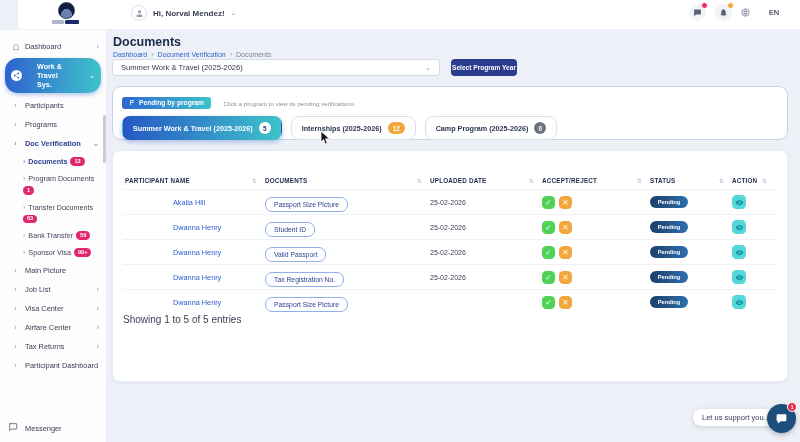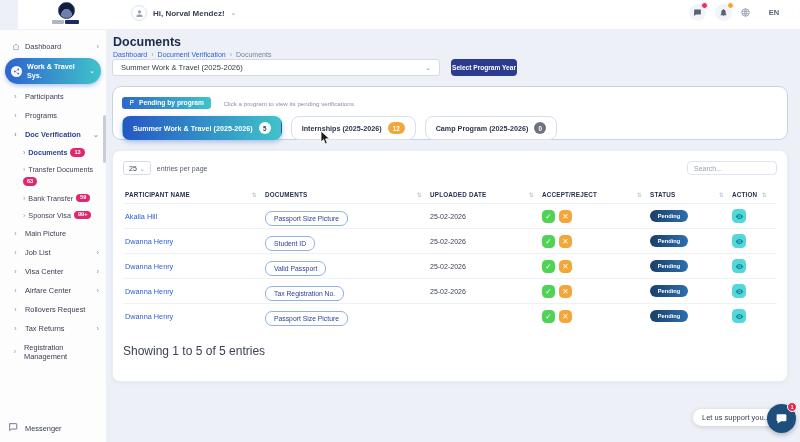--- a/index.html
+++ b/index.html
@@ -27,21 +27,21 @@
   .lang { display:flex; align-items:center; gap:19px; font-size:7.5px; color:#5a6175; font-weight:bold; }
 
   
   .sidebar { position:absolute; top:30px; left:0; width:107px; bottom:0; background:#fdfdfe;
              border-right:1px solid #eef0f5; padding-top:7px; display:flex; flex-direction:column; overflow:hidden; }
   .side-item { display:flex; align-items:center; gap:5px; padding:5px 7px 5px 11px; font-size:7.4px; color:#3a4054; cursor:pointer; }
   .side-item .licon { color:#8a90a3; font-size:7px; width:9px; display:inline-flex; justify-content:center; }
   .side-item .rchev { margin-left:auto; color:#8a90a3; font-size:7.5px; }
   .side-pill { margin:2px 5px 3px 5px; padding:4px 6px; border-radius:13px;
                background:linear-gradient(90deg,#2f63cf,#3fc3ca); color:#fff; font-weight:bold;
-               display:flex; align-items:center; gap:5px; font-size:7.2px; cursor:pointer;
+               display:flex; align-items:center; gap:15px; font-size:7.2px; cursor:pointer;
                box-shadow:0 2px 4px rgba(47,99,207,.35); }
   .side-pill .bubble { width:11px; height:11px; background:#fff; border-radius:50%; display:flex; align-items:center; justify-content:center; flex:none; }
   .side-pill .rchev { margin-left:auto; font-size:7px; color:#eaf6ff; }
   .side-sec { font-weight:bold; color:#2b3f91; }
   .sub-item { display:flex; align-items:center; flex-wrap:wrap; gap:3px; padding:4px 4px 4px 23px; font-size:7.2px; color:#40465a; cursor:pointer; }
   .sub-item .licon { color:#9aa0b3; font-size:7px; }
   .sub-item.active-sub { color:#2b3f91; font-weight:bold; }
   .badge-pink { background:#e0266d; color:#fff; font-size:5.6px; font-weight:bold; padding:1.5px 4px; border-radius:7px; line-height:1; }
   .messenger { margin-top:auto; padding:6px 7px 8px 8px; display:flex; align-items:center; gap:7px; font-size:7.4px; color:#3a4054; cursor:pointer; }
   .side-scroll { position:absolute; right:0; top:85px; width:3px; height:48px; border-radius:2px; background:#c9cdd8; }
@@ -88,34 +88,34 @@
   .pg-label { font-size:7px; color:#555c70; margin-left:6px; }
   .search { margin-left:auto; width:90px; height:14px; border:1px solid #dfe4ee; border-radius:4px;
             font-size:7px; padding:0 6px; color:#333; outline:none; font-family:inherit; }
   .search::placeholder { color:#9aa1b5; }
 
   .tbl-grid { display:grid; grid-template-columns:140px 165px 112px 108px 82px 1fr; align-items:center; }
   .thead { margin-top:11px; padding:5px 2px; }
   .th { font-size:6.3px; font-weight:bold; color:#1c2b4a; letter-spacing:.2px; display:flex; align-items:center; }
   .sort { color:#c6cbd8; font-size:6px; margin-left:auto; margin-right:8px; }
   .trow { border-top:1px solid #eef1f6; height:25px; padding:0 2px; }
-  .pname { font-size:7.3px; color:#2d5fd0; cursor:pointer; }
+  .pname { font-size:7.3px; color:#2d5fd0; cursor:pointer;margin-left:48px; }
   .doc-btn { display:inline-block; background:#fff; border:1px solid #8fb0e8; border-radius:7px;
              padding:3px 8px; font-size:6.8px; color:#2b3f91; cursor:pointer; font-family:inherit; }
   .tdate { font-size:7px; color:#3c4254; }
   .ar-wrap { display:flex; gap:4px; }
   .sq { width:13px; height:13px; border-radius:4.5px; display:flex; align-items:center; justify-content:center;
         color:#fff; font-size:7.5px; font-weight:bold; cursor:pointer; }
   .sq.ok { background:#4fd255; }
   .sq.no { background:#f2a73a; }
   .status-pill { width:38px; height:12px; border-radius:6.5px; background:linear-gradient(90deg,#1b3f69,#2d6fae);
                  color:#fff; font-size:5.7px; font-weight:bold; display:flex; align-items:center; justify-content:center; }
   .eye-btn { width:14px; height:14px; border-radius:4.5px; background:#55d6d9; display:flex;
              align-items:center; justify-content:center; cursor:pointer; }
-  .summary { margin-top:16px; font-size:12px; color:#3c4254; }
+  .summary { font-size:10px; color:#3c4254; }
 
   
   .chat-prompt { position:absolute; left:693px; top:409px; background:#fff; border-radius:9px;
                  box-shadow:0 1px 5px rgba(0,0,0,.15); padding:4px 9px; font-size:7.5px; color:#3a4054; }
   .chat-fab { position:absolute; left:767px; top:404px; width:29px; height:29px; border-radius:50%;
               background:#1d4f7c; display:flex; align-items:center; justify-content:center; cursor:pointer;
               box-shadow:0 2px 5px rgba(0,0,0,.25); }
   .chat-badge { position:absolute; top:-2px; right:-1px; width:10px; height:10px; border-radius:50%;
                 background:#e8274b; color:#fff; font-size:5.8px; font-weight:bold; display:flex;
                 align-items:center; justify-content:center; border:1px solid #fff; }
@@ -200,20 +200,25 @@
     <span class="rchev">⌄</span>
   </div>
 
   <div class="sub-item active-sub">
     <span class="licon">›</span>
     <span>Documents</span>
     <span class="badge-pink">13</span>
   </div>
   <div class="sub-item">
     <span class="licon">›</span>
+    <span>Program Documents</span>
+    <span class="badge-pink">1</span>
+  </div>
+  <div class="sub-item">
+    <span class="licon">›</span>
     <span>Transfer Documents</span>
     <span class="badge-pink">63</span>
   </div>
   <div class="sub-item">
     <span class="licon">›</span>
     <span>Bank Transfer</span>
     <span class="badge-pink">59</span>
   </div>
   <div class="sub-item">
     <span class="licon">›</span>
@@ -235,30 +240,26 @@
     <span>Visa Center</span>
     <span class="rchev">›</span>
   </div>
   <div class="side-item">
     <span class="licon">›</span>
     <span>Airfare Center</span>
     <span class="rchev">›</span>
   </div>
   <div class="side-item">
     <span class="licon">›</span>
-    <span>Rollovers Request</span>
-  </div>
-  <div class="side-item">
-    <span class="licon">›</span>
     <span>Tax Returns</span>
     <span class="rchev">›</span>
   </div>
   <div class="side-item">
     <span class="licon">›</span>
-    <span>Registration Management</span>
+    <span>Participant Dashboard</span>
   </div>
 
   <div class="messenger">
     <span>
       <svg width="10" height="10" viewBox="0 0 24 24">
           <path fill="none" stroke="#5a6175" stroke-width="2" d="M4 4h16a1 1 0 0 1 1 1v11a1 1 0 0 1-1 1H8l-4 3.5V5a1 1 0 0 1 1-1z"></path>
         </svg>
     </span>
     <span>Messenger</span>
   </div>
@@ -299,28 +300,20 @@
         <span class="cnt orange">12</span>
       </div>
       <div class="tab idle">
         <span>Camp Program (2025-2026)</span>
         <span class="cnt gray">0</span>
       </div>
     </div>
   </div>
 
   <div class="card">
-    <div class="controls">
-      <div class="pagesize">
-        <span>25</span>
-        <span class="chev">⌄</span>
-      </div>
-      <span class="pg-label">entries per page</span>
-      <input class="search" type="text" placeholder="Search..." style="">
-    </div>
 
     <div class="tbl-grid thead">
       <div class="th">
           <span>PARTICIPANT NAME</span>
           <span class="sort">⇅</span>
         </div>
       <div class="th">
           <span>DOCUMENTS</span>
           <span class="sort">⇅</span>
         </div>

